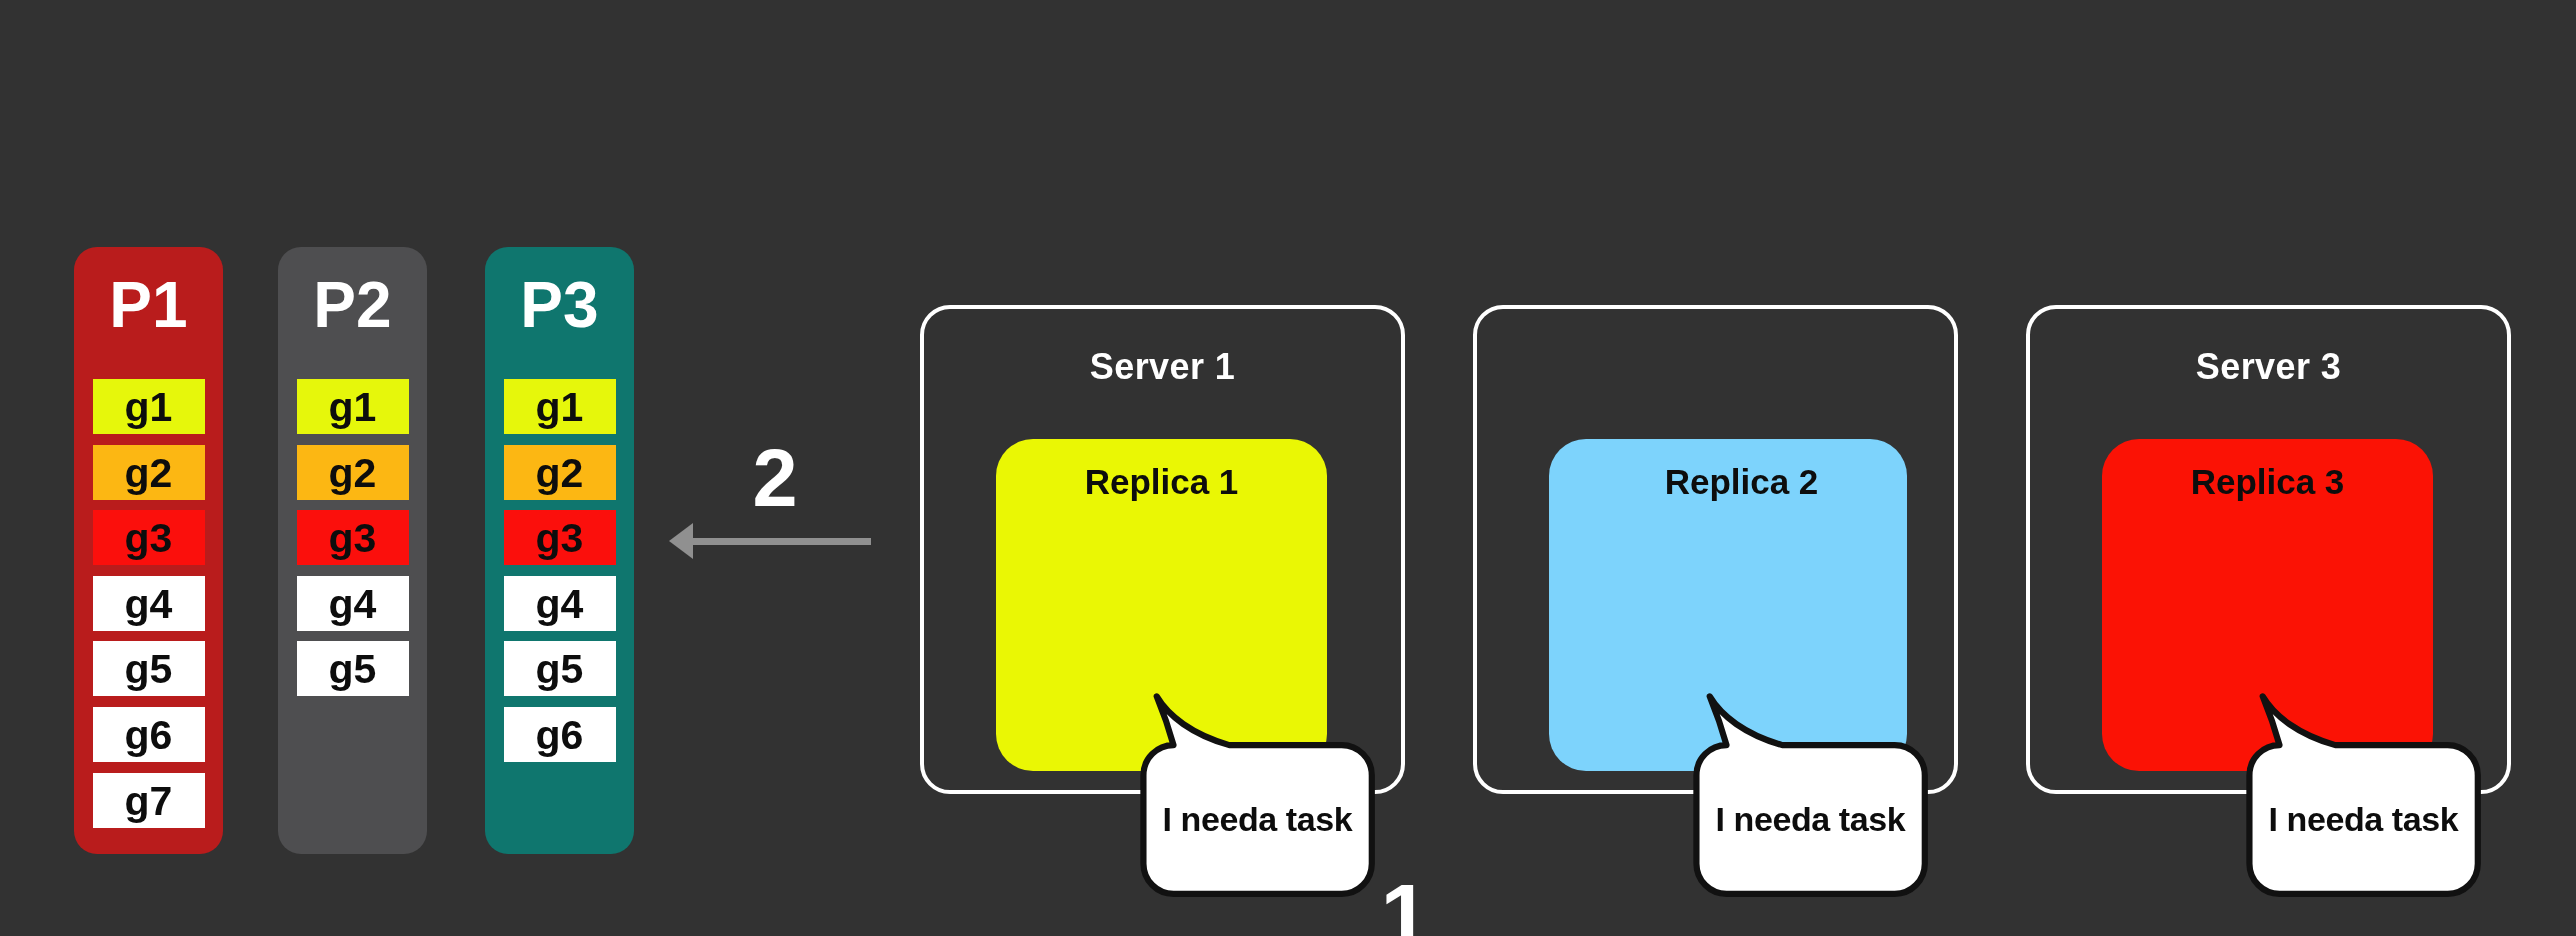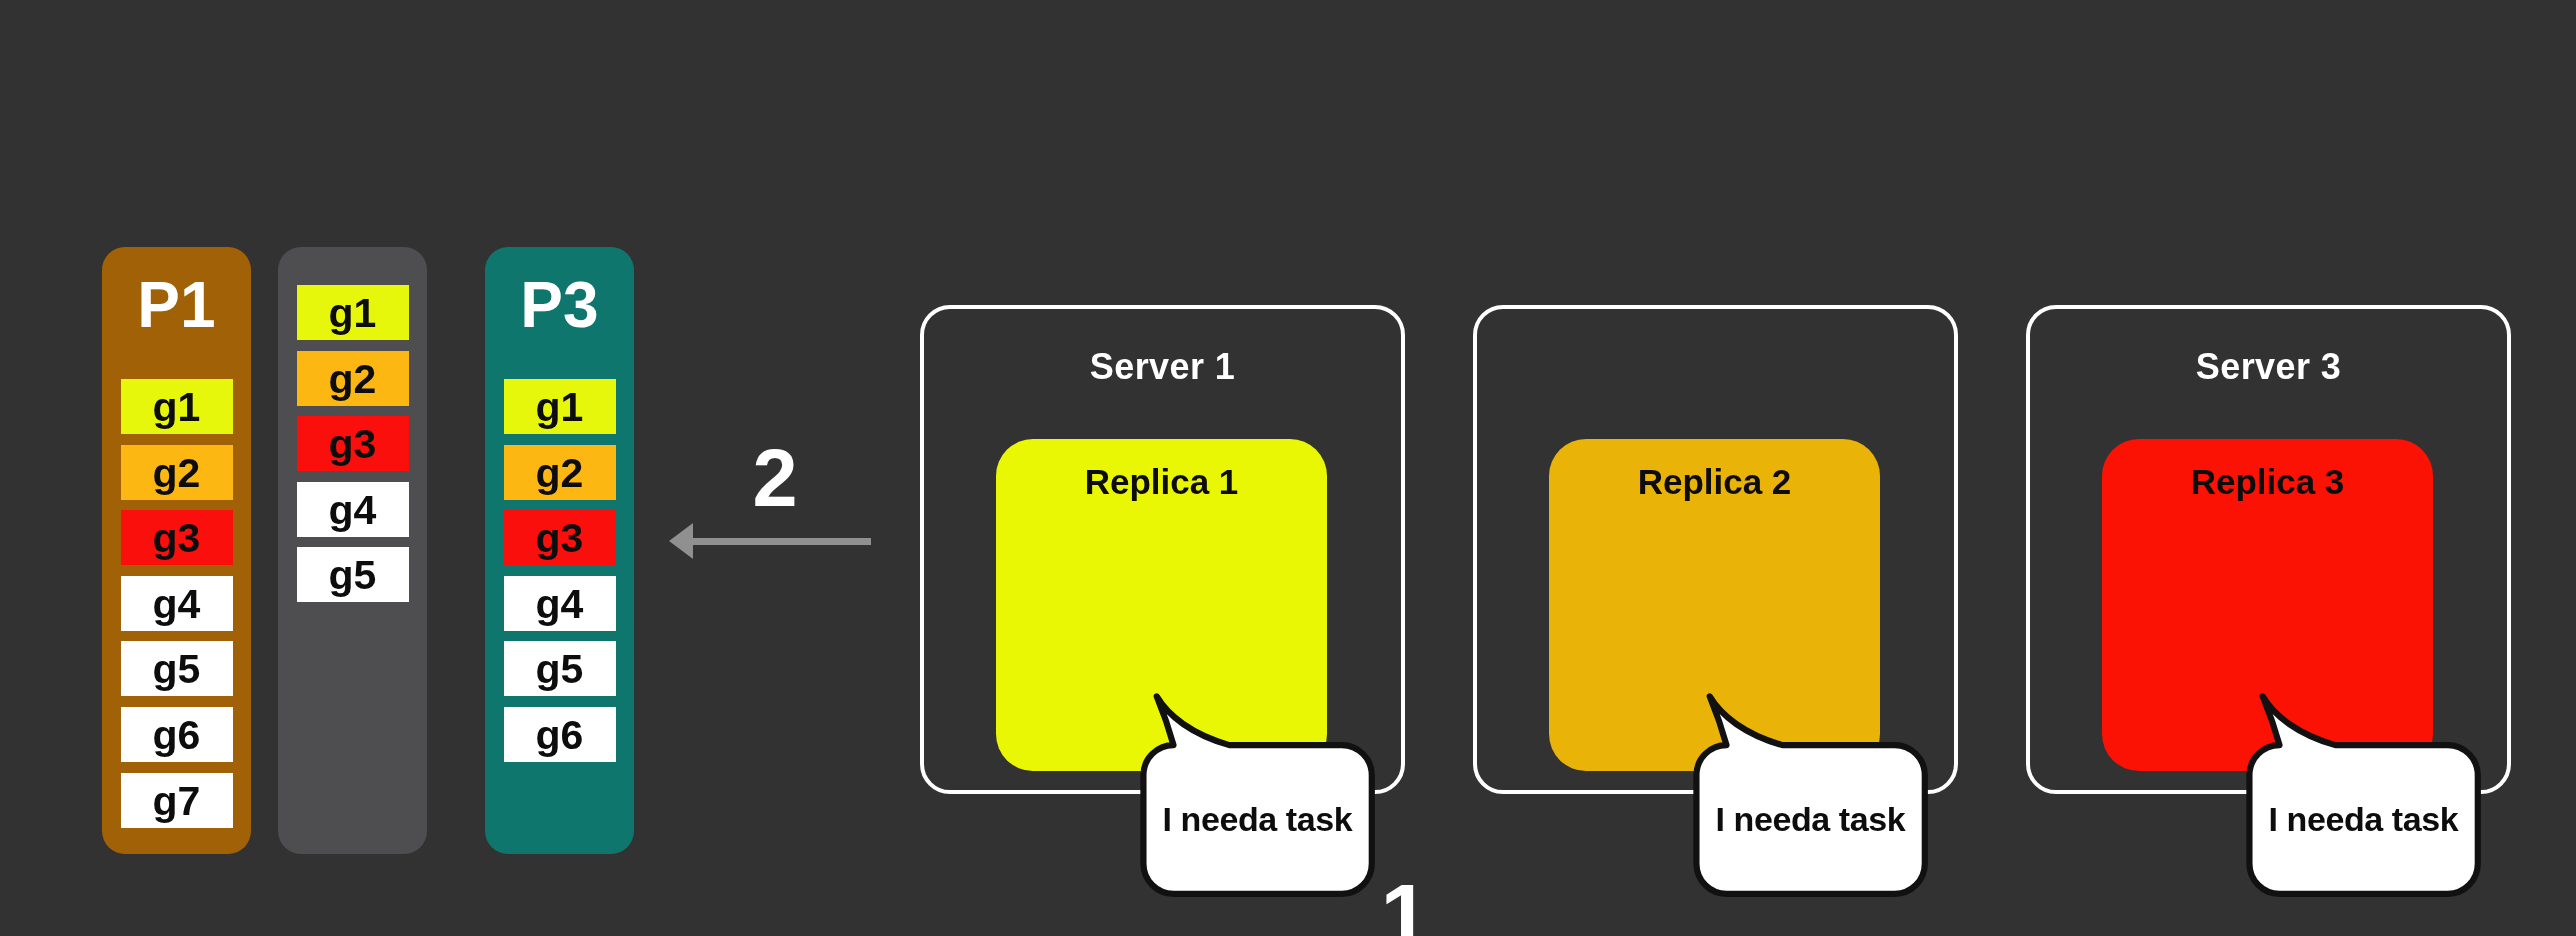--- a/index.html
+++ b/index.html
@@ -170,34 +170,35 @@
     line-height: 41px;
     color: #0d0d0d;
     letter-spacing: -0.4px;
   }
 </style>
 </head>
 <body>
 
 <div class="canvas" style="background-color: rgb(50, 50, 50);">
 
-  <div class="pcol pcol-1" style="background-color: #a16207; margin-left: 28px;">
+  <div class="pcol pcol-1" style="background-color: #b91c1c;">
     <div class="pcol-label">P1</div>
     <div class="cells">
       <div class="cell" style="background-color: rgb(230, 247, 11);">g1</div>
       <div class="cell" style="background-color: rgb(252, 183, 19);">g2</div>
       <div class="cell" style="background-color: rgb(251, 15, 12);">g3</div>
       <div class="cell" style="background-color: rgb(255, 255, 255);">g4</div>
       <div class="cell" style="background-color: rgb(255, 255, 255);">g5</div>
       <div class="cell" style="background-color: rgb(255, 255, 255);">g6</div>
       <div class="cell" style="background-color: rgb(255, 255, 255);">g7</div>
     </div>
   </div>
 
   <div class="pcol pcol-2" style="background-color: rgb(78, 78, 80);">
+    <div class="pcol-label">P2</div>
     <div class="cells">
       <div class="cell" style="background-color: rgb(230, 247, 11);">g1</div>
       <div class="cell" style="background-color: rgb(252, 183, 19);">g2</div>
       <div class="cell" style="background-color: rgb(251, 15, 12);">g3</div>
       <div class="cell" style="background-color: rgb(255, 255, 255);">g4</div>
       <div class="cell" style="background-color: rgb(255, 255, 255);">g5</div>
     </div>
   </div>
 
   <div class="pcol pcol-3" style="background-color: #0f766e;">
@@ -226,21 +227,21 @@
         <path class="bubble-path" d="M 102 60 L 229 60 A 34 34 0 0 1 263 94 L 263 194 A 34 34 0 0 1 229 228 L 39 228 A 34 34 0 0 1 5 194 L 5 94 A 34 34 0 0 1 39 60 C 34 42 27 22 20 5 C 33 27 60 48 102 60 Z"></path>
       </svg>
       <div class="bubble-text">
         <span>I need</span>
         <span>a task</span>
       </div>
     </div>
   </div>
 
   <div class="server server-2">
-    <div class="replica" style="background-color: #eab308;">
+    <div class="replica" style="background-color: #7dd3fc; padding-left: 27px;">
       <div class="replica-label">Replica 2</div>
     </div>
     <div class="bubble">
       <svg viewBox="0 0 270 235">
         <path class="bubble-path" d="M 102 60 L 229 60 A 34 34 0 0 1 263 94 L 263 194 A 34 34 0 0 1 229 228 L 39 228 A 34 34 0 0 1 5 194 L 5 94 A 34 34 0 0 1 39 60 C 34 42 27 22 20 5 C 33 27 60 48 102 60 Z"></path>
       </svg>
       <div class="bubble-text">
         <span>I need</span>
         <span>a task</span>
       </div>

